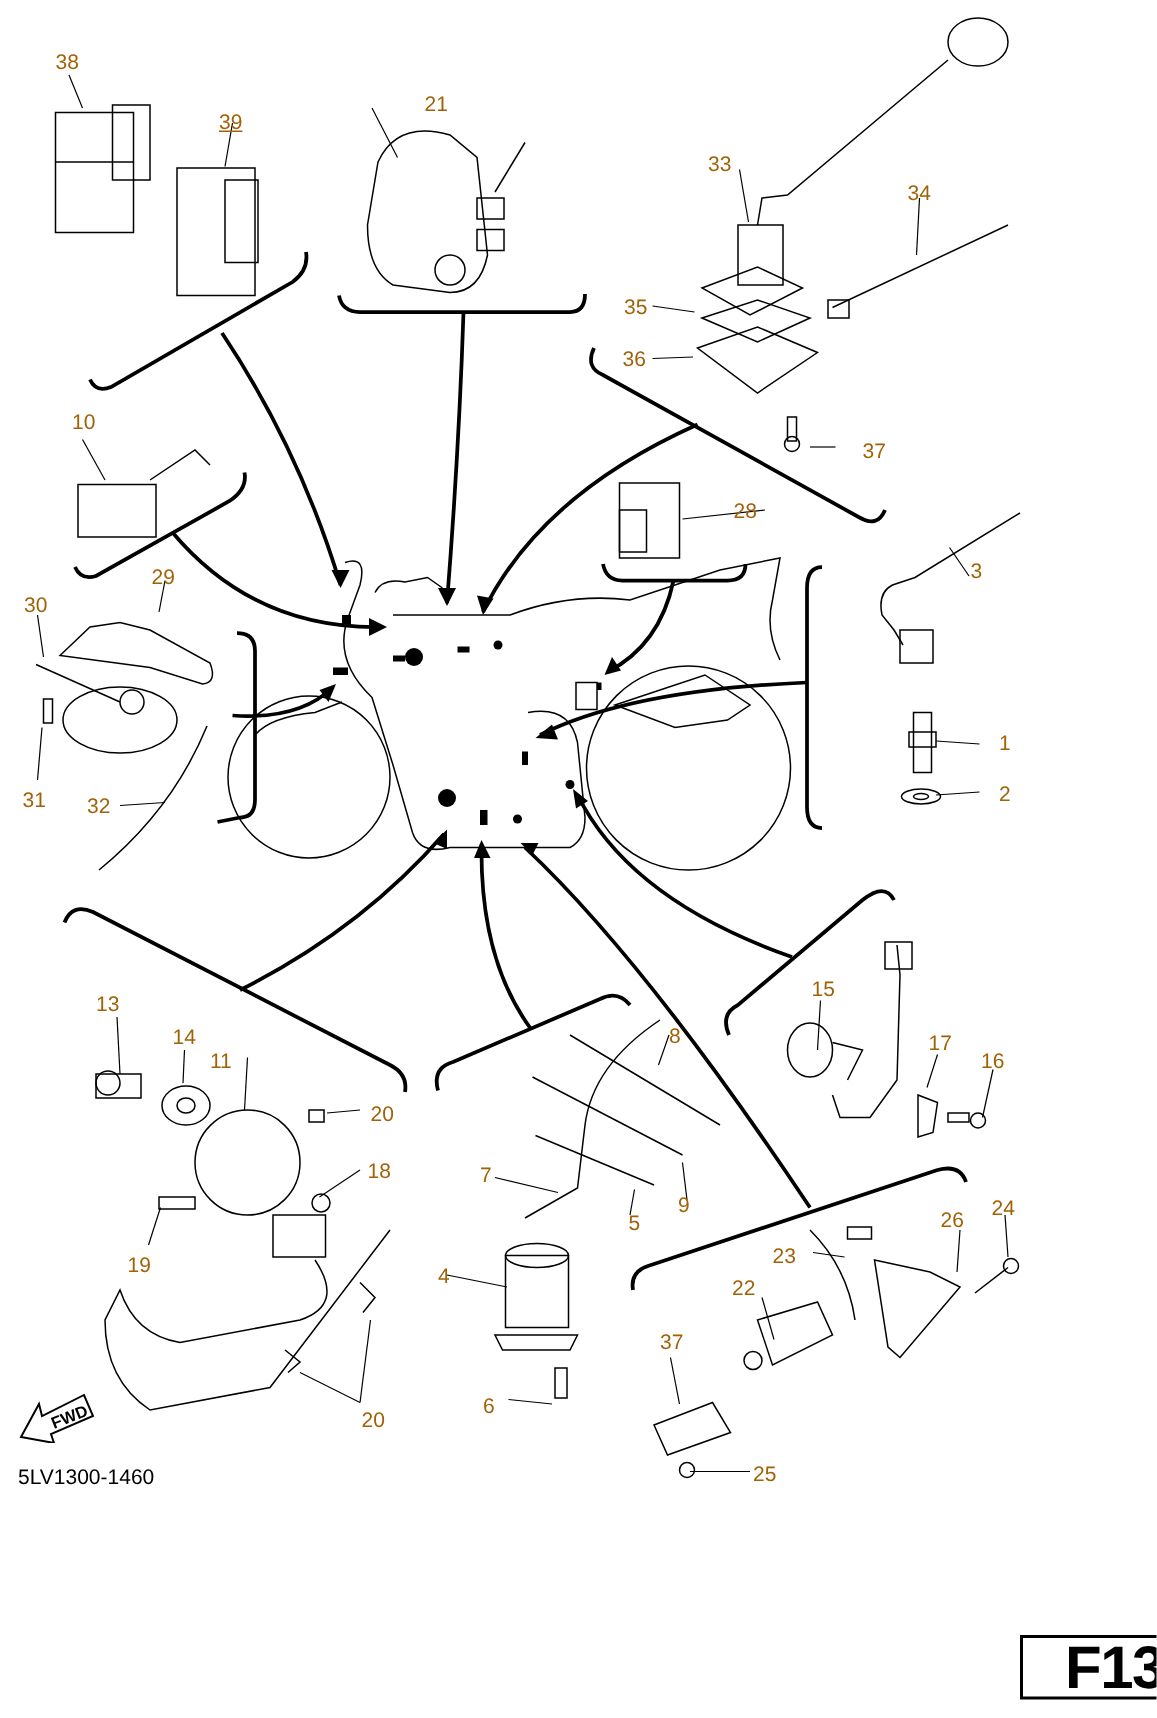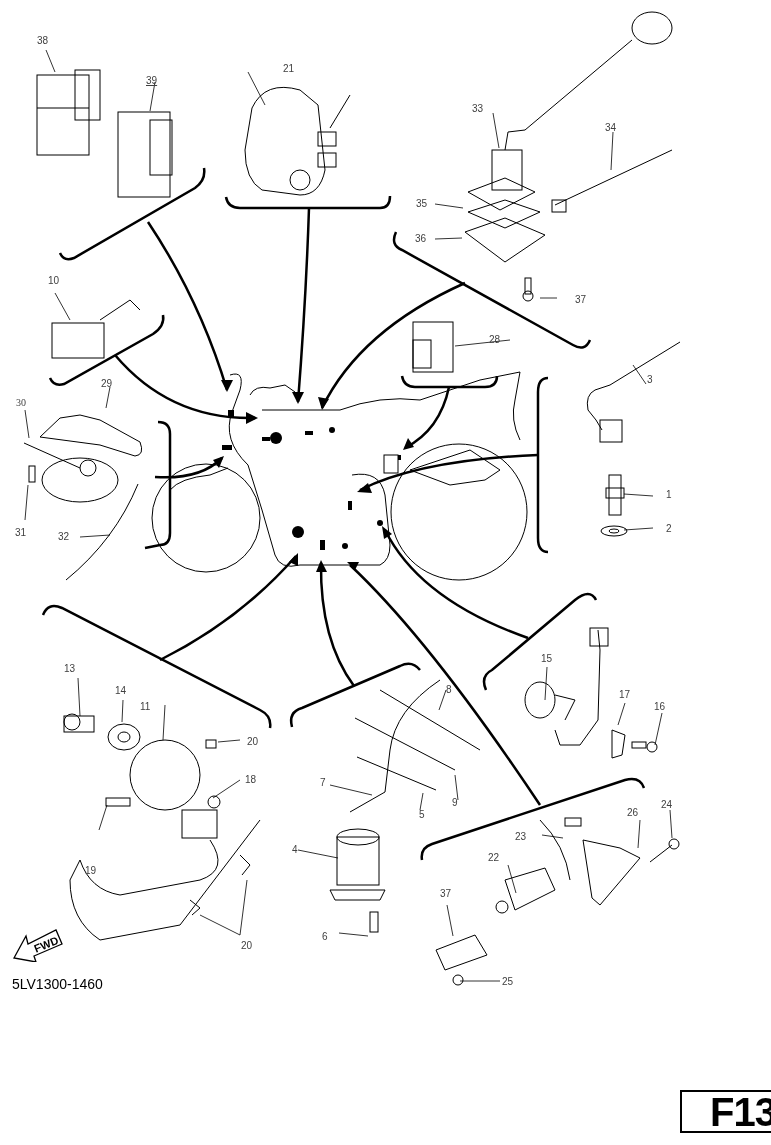--- a/index.html
+++ b/index.html
@@ -1,19 +1,19 @@
 <!DOCTYPE html>
 <html><head>
 <meta charset="utf-8">
 <style>
   html, body { margin: 0; padding: 0; background: #ffffff; }
   body { width: 771px; height: 1145px; position: relative; overflow: hidden;
          font-family: "Liberation Sans", sans-serif; color: #000; }
   #diagram { position: absolute; left: 0; top: 0; width: 771px; height: 1145px; }
-  .callout { position: absolute; font-size: 10px; line-height: 14px; color: #404040; white-space: nowrap; }
+  .callout { position: absolute; font-size: 14px; line-height: 14px; color: #a16207; white-space: nowrap; }
   .code { position: absolute; left: 12px; top: 976px; font-size: 14px; }
   .fwd { position: absolute; left: 12px; top: 922px; }
   .page-box { position: absolute; left: 680px; top: 1090px; width: 100px; height: 43px;
               border: 2px solid #000; box-sizing: border-box; overflow: hidden; }
   .page-box span { position: absolute; left: 28px; top: -2px; font-size: 40px; font-weight: bold;
                    letter-spacing: -1px; }
 </style>
 </head>
 <body>
 
@@ -306,32 +306,32 @@
 <span class="callout" style="left:146px;top:74px;text-decoration:underline;">39</span>
 <span class="callout" style="left:240px;top:62px;margin-left:43px;">21</span>
 <span class="callout" style="left:472px;top:102px;">33</span>
 <span class="callout" style="left:605px;top:121px;">34</span>
 <span class="callout" style="left:416px;top:197px;">35</span>
 <span class="callout" style="left:415px;top:232px;">36</span>
 <span class="callout" style="left:575px;top:293px;">37</span>
 <span class="callout" style="left:48px;top:274px;">10</span>
 <span class="callout" style="left:489px;top:333px;">28</span>
 <span class="callout" style="left:101px;top:377px;">29</span>
-<span class="callout" style="left:16px;top:396px;font-family:Liberation Serif, serif;">30</span>
+<span class="callout" style="left:16px;top:396px;">30</span>
 <span class="callout" style="left:647px;top:373px;">3</span>
 <span class="callout" style="left:15px;top:526px;">31</span>
 <span class="callout" style="left:58px;top:530px;">32</span>
 <span class="callout" style="left:666px;top:488px;">1</span>
 <span class="callout" style="left:666px;top:522px;">2</span>
 <span class="callout" style="left:64px;top:662px;">13</span>
 <span class="callout" style="left:115px;top:684px;">14</span>
 <span class="callout" style="left:140px;top:700px;">11</span>
 <span class="callout" style="left:247px;top:735px;">20</span>
 <span class="callout" style="left:245px;top:773px;">18</span>
-<span class="callout" style="left:85px;top:836px;margin-top:28px;">19</span>
+<span class="callout" style="left:85px;top:836px;">19</span>
 <span class="callout" style="left:241px;top:939px;">20</span>
 <span class="callout" style="left:541px;top:652px;">15</span>
 <span class="callout" style="left:619px;top:688px;">17</span>
 <span class="callout" style="left:654px;top:700px;">16</span>
 <span class="callout" style="left:446px;top:683px;">8</span>
 <span class="callout" style="left:452px;top:796px;">9</span>
 <span class="callout" style="left:320px;top:776px;">7</span>
 <span class="callout" style="left:419px;top:808px;">5</span>
 <span class="callout" style="left:292px;top:843px;">4</span>
 <span class="callout" style="left:322px;top:930px;">6</span>

